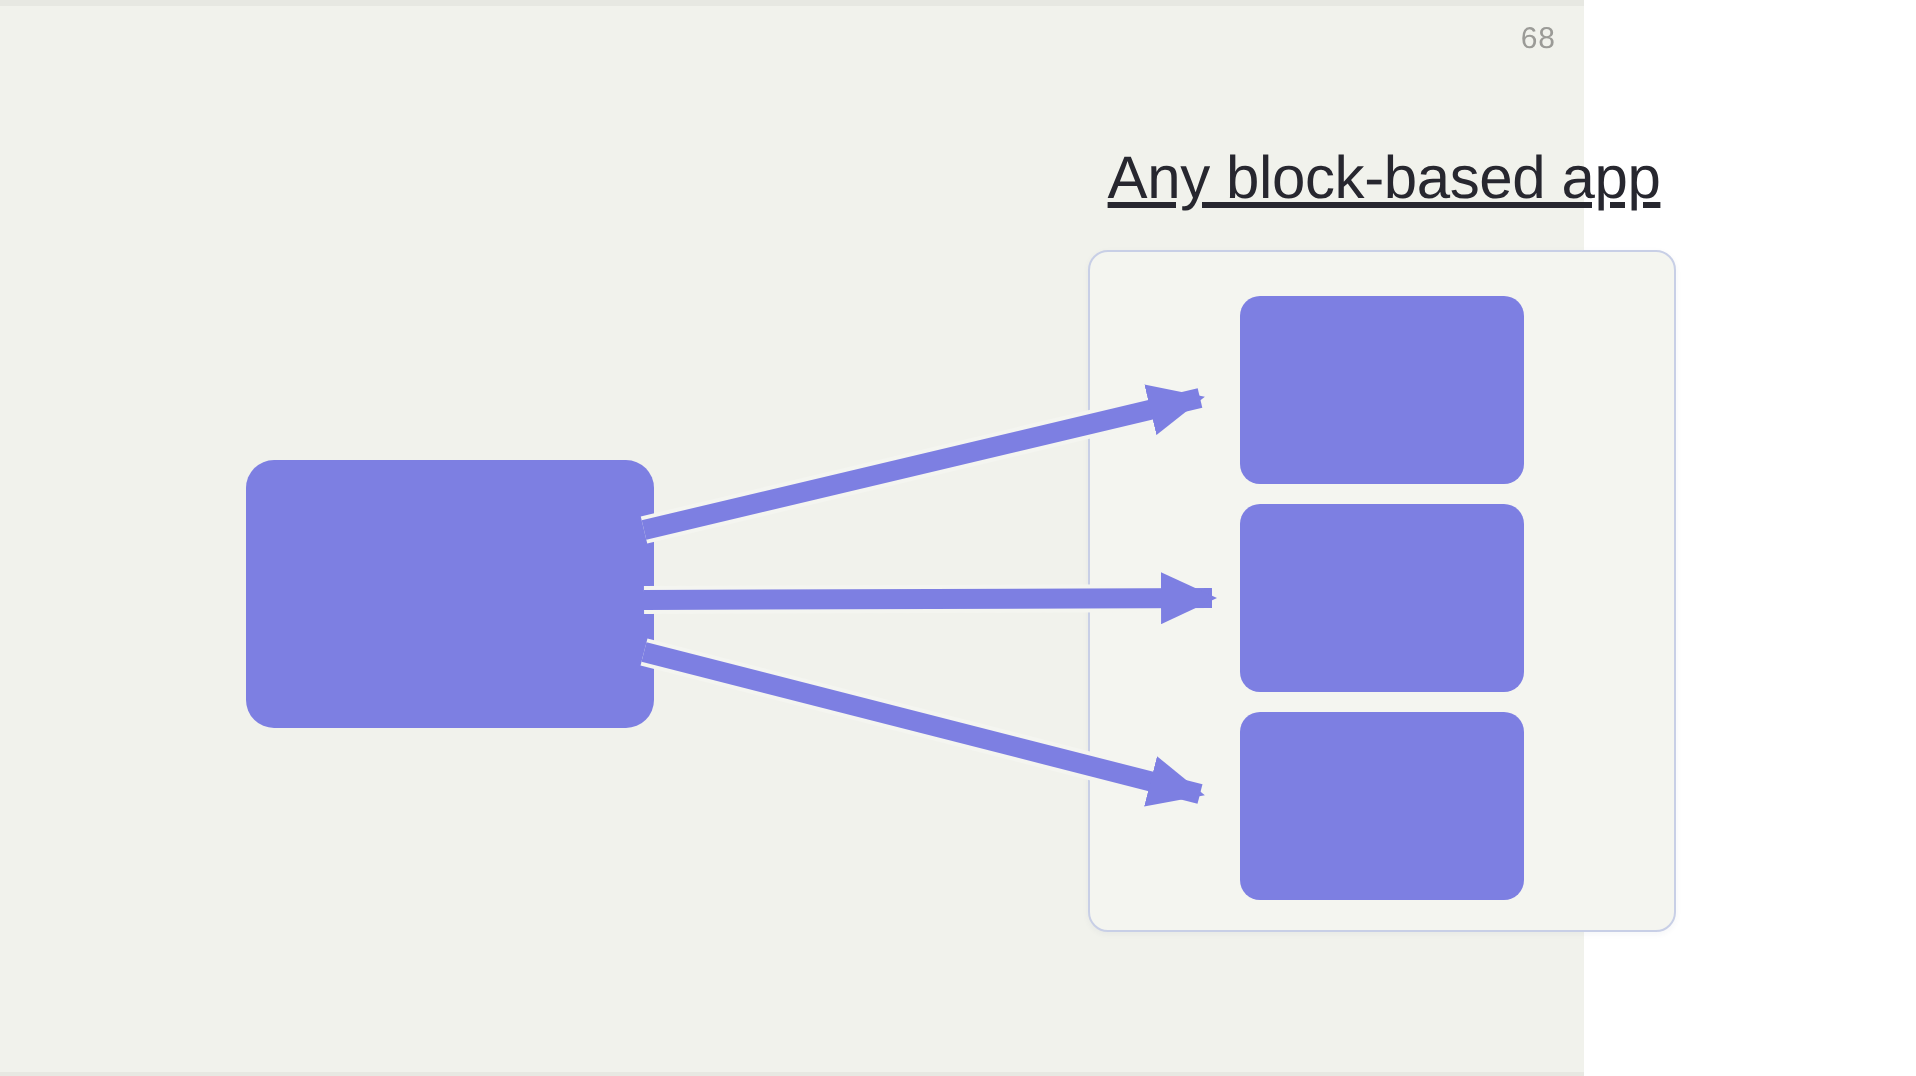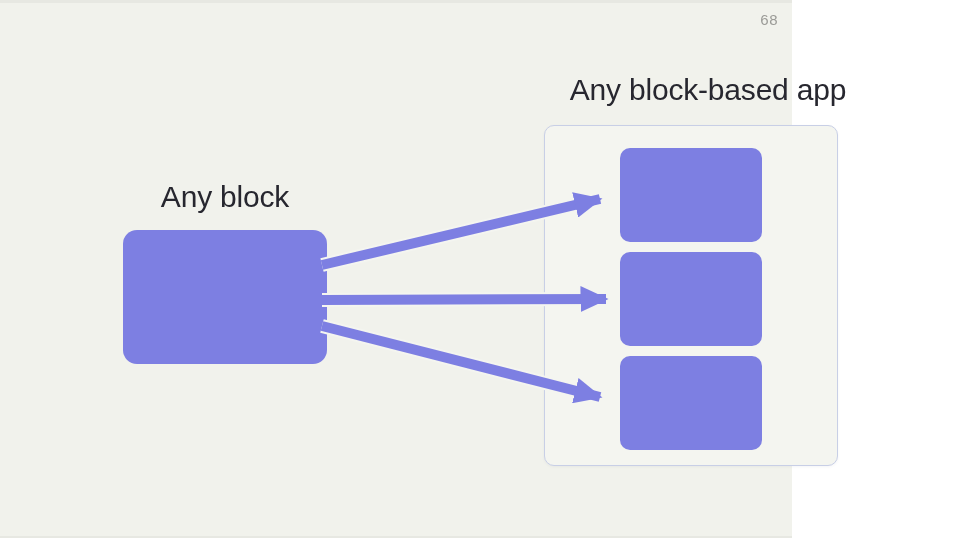--- a/index.html
+++ b/index.html
@@ -25,27 +25,28 @@
     top: 8px;
     right: 14px;
     font-size: 15px;
     color: var(--page-number-text, #9b9b97);
     letter-spacing: 0.5px;
   }
 
   .target-title {
     position: absolute;
     top: 70px;
-    left: 708px;
+    left: 692px;
     transform: translateX(-50%);
     white-space: nowrap;
     font-size: 30px;
     font-weight: 500;
     letter-spacing: -0.2px;
     color: var(--title-text, #27272f);
+    text-decoration: underline;
   }
 
   .source-label {
     position: absolute;
     top: 177px;
     left: 225px;
     transform: translateX(-50%);
     white-space: nowrap;
     font-size: 30px;
     font-weight: 500;
@@ -113,21 +114,20 @@
 </style>
 </head>
 <body>
 
 <div class="slide">
 
   <div class="page-number">68</div>
 
   <div class="target-title">Any block-based app</div>
 
-  <div class="source-label">Any block</div>
 
   <div class="source-block"></div>
 
   <div class="app-container">
     <div class="app-block"></div>
     <div class="app-block"></div>
     <div class="app-block"></div>
   </div>
 
   <svg class="arrows-layer" viewBox="0 0 958 538" xmlns="http://www.w3.org/2000/svg">

